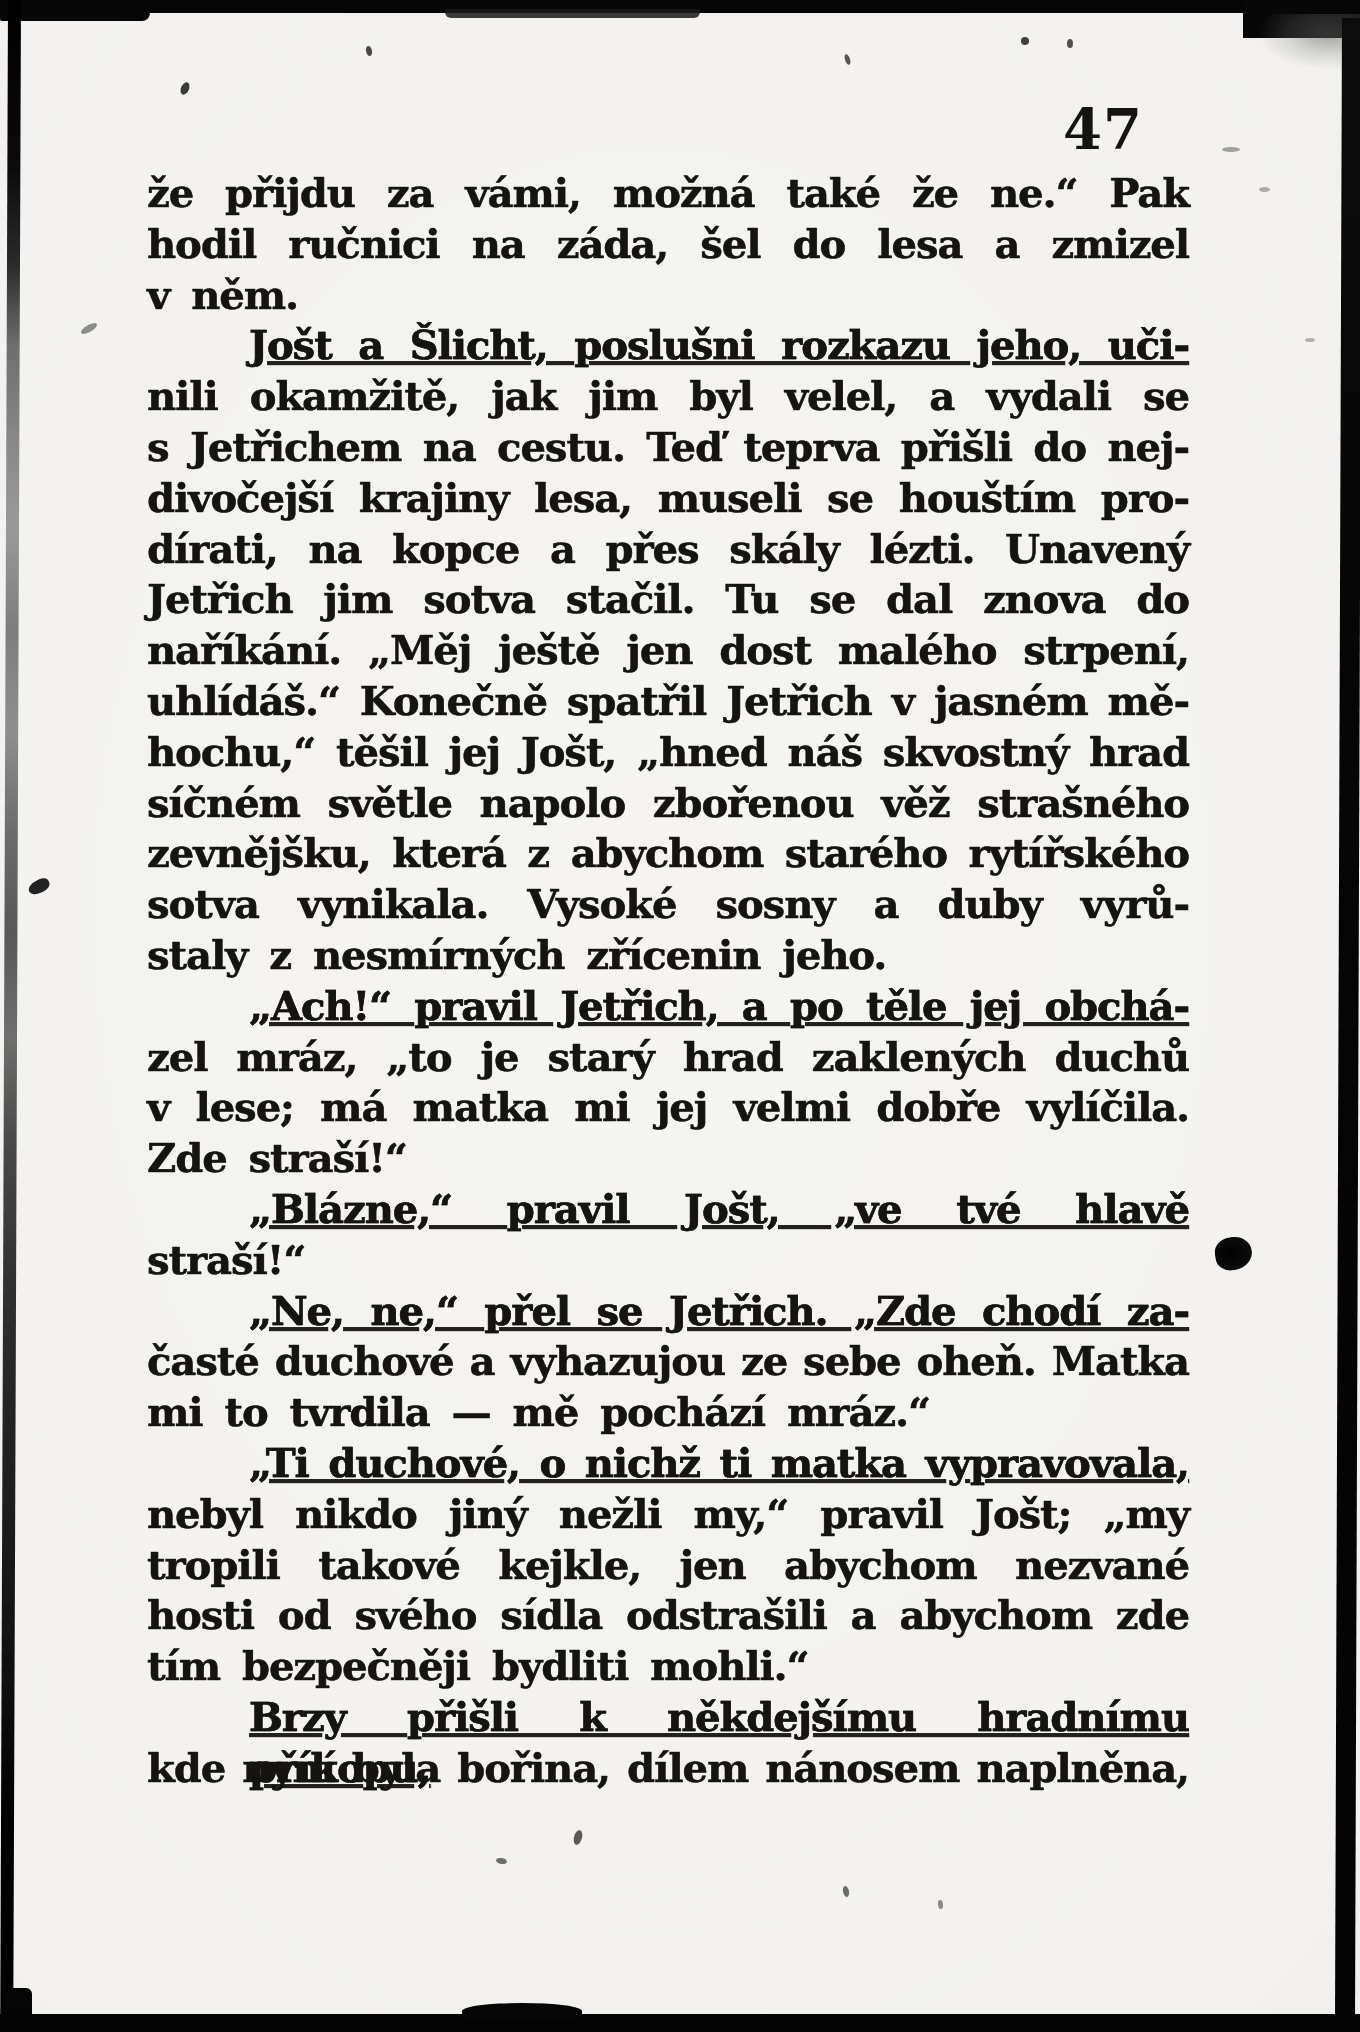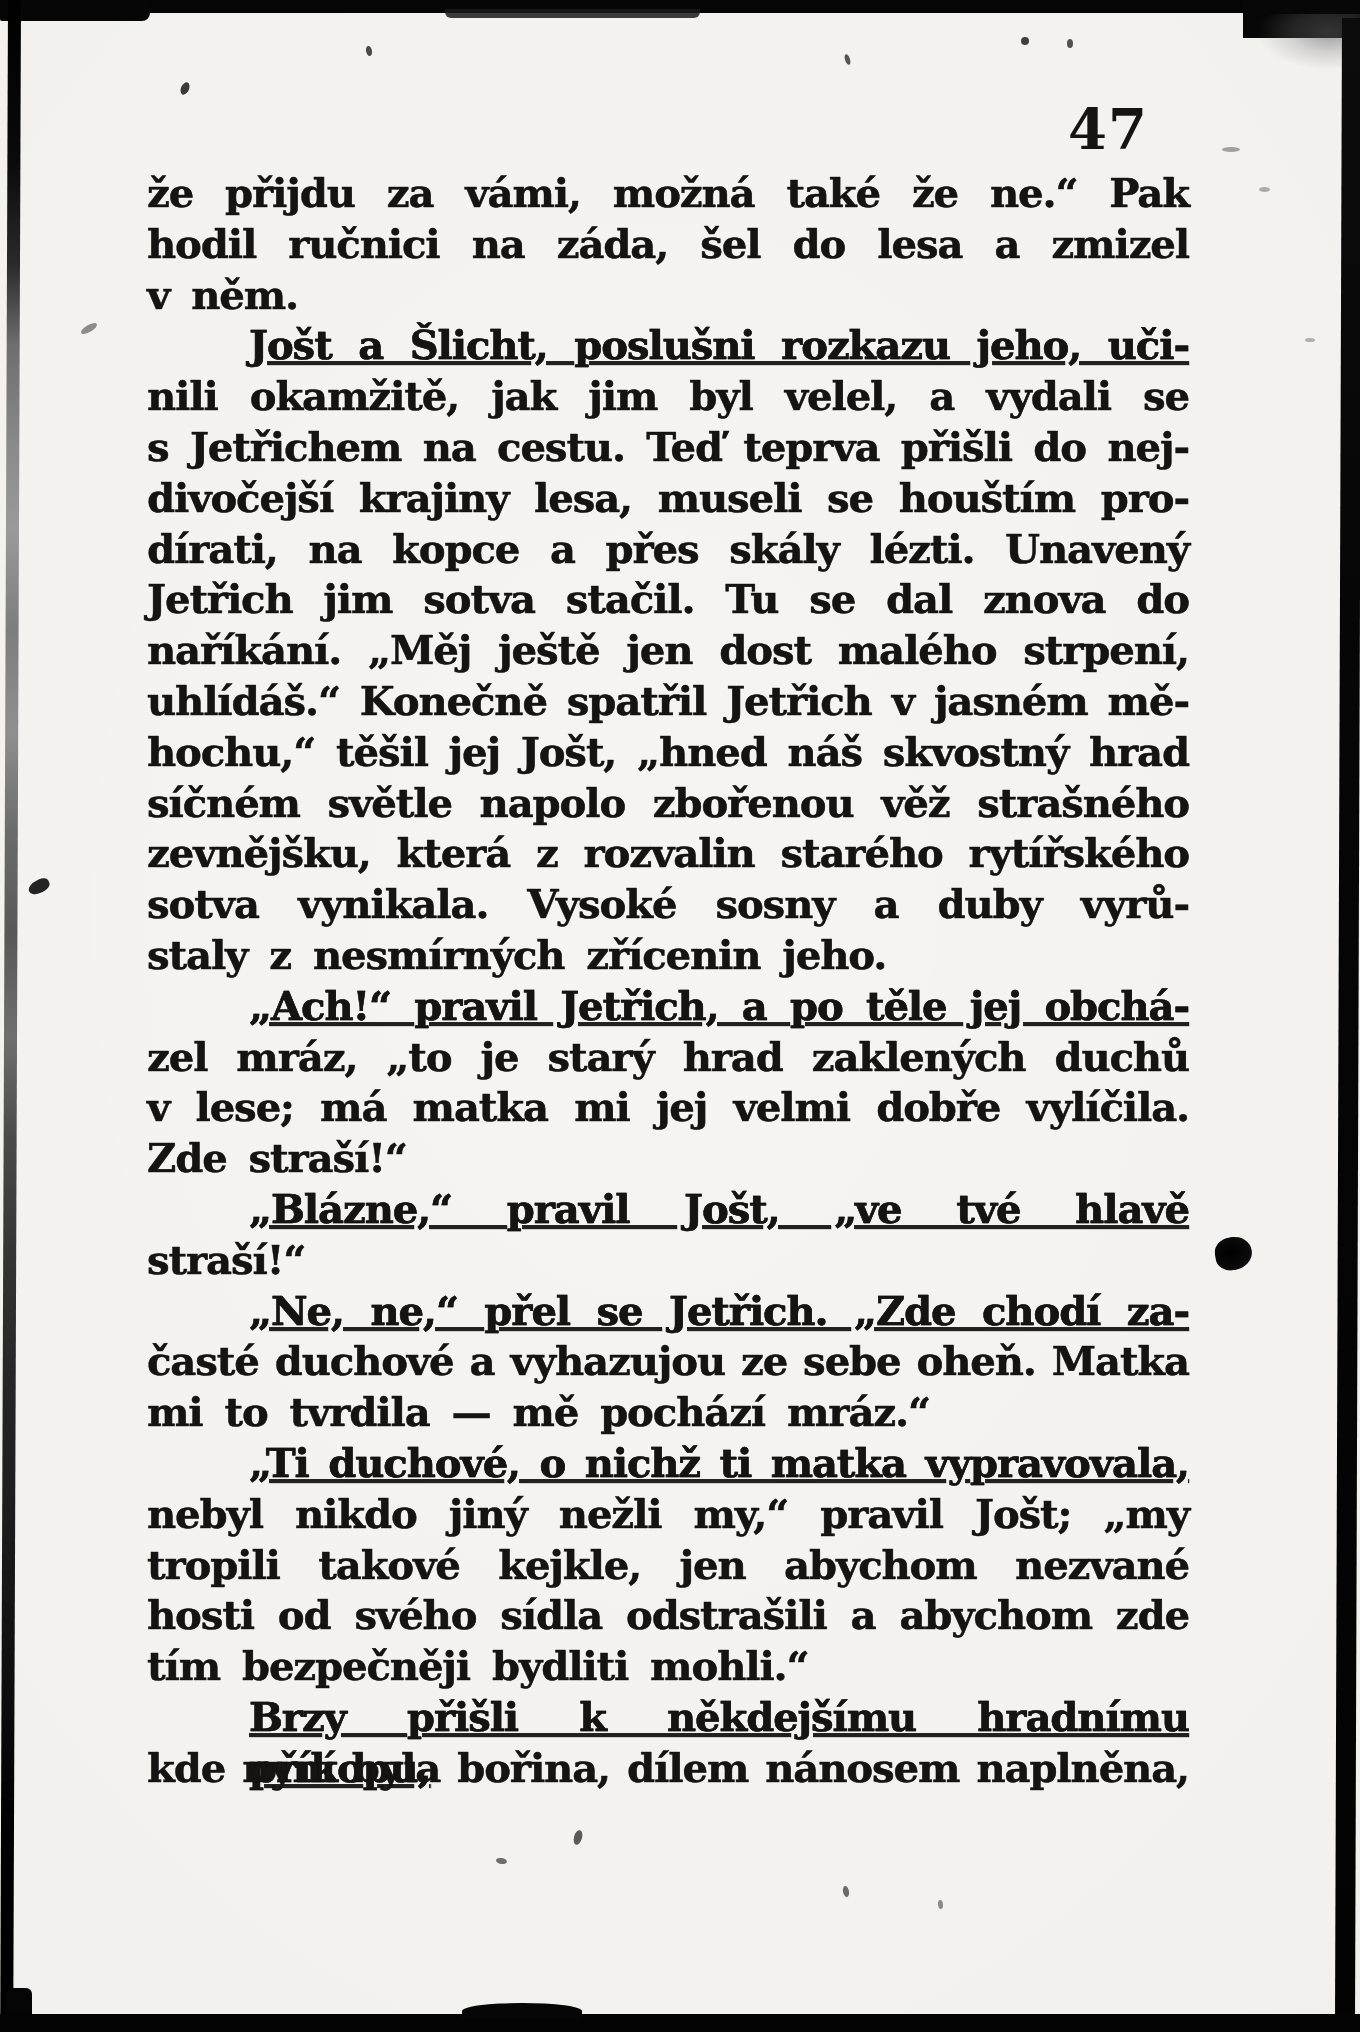--- a/index.html
+++ b/index.html
@@ -83,21 +83,21 @@
   .edge-bottom-bump {
     position: absolute; left: 462px; top: 2003px; width: 120px; height: 16px;
     background: #060606;
     border-radius: 55% 55% 0 0;
   }
 
   
   .page-number {
     position: absolute;
     left: 1058px; top: 96px; width: 90px;
-    text-align: right;
+    text-align: center;
     font-size: 56px;
     font-weight: bold;
     color: var(--ink, #151413);
     letter-spacing: 1px;
   }
 
   
   .text-block {
     position: absolute;
     left: 147px; top: 168px; width: 1042px;
@@ -166,21 +166,21 @@
       <div class="line just indent">Jošt a Šlicht, poslušni rozkazu jeho, uči-</div>
       <div class="line just">nili okamžitě, jak jim byl velel, a vydali se</div>
       <div class="line just">s Jetřichem na cestu. Teď teprva přišli do nej-</div>
       <div class="line just">divočejší krajiny lesa, museli se houštím pro-</div>
       <div class="line just">dírati, na kopce a přes skály lézti. Unavený</div>
       <div class="line just">Jetřich jim sotva stačil. Tu se dal znova do</div>
       <div class="line just">naříkání. „Měj ještě jen dost malého strpení,</div>
       <div class="line just">uhlídáš.“ Konečně spatřil Jetřich v jasném mě-</div>
       <div class="line just">hochu,“ těšil jej Jošt, „hned náš skvostný hrad</div>
       <div class="line just">síčném světle napolo zbořenou věž strašného</div>
-      <div class="line just">zevnějšku, která z rozvalin starého rytířského</div>
+      <div class="line just">zevnějšku, která z abychom starého rytířského</div>
       <div class="line just">sotva vynikala. Vysoké sosny a duby vyrů-</div>
       <div class="line nojust">staly z nesmírných zřícenin jeho.</div>
       <div class="line just indent">„Ach!“ pravil Jetřich, a po těle jej obchá-</div>
       <div class="line just">zel mráz, „to je starý hrad zaklených duchů</div>
       <div class="line just">v lese; má matka mi jej velmi dobře vylíčila.</div>
       <div class="line nojust">Zde straší!“</div>
       <div class="line just indent">„Blázne,“ pravil Jošt, „ve tvé hlavě</div>
       <div class="line nojust">straší!“</div>
       <div class="line just indent">„Ne, ne,“ přel se Jetřich. „Zde chodí za-</div>
       <div class="line just">časté duchové a vyhazujou ze sebe oheň. Matka</div>

